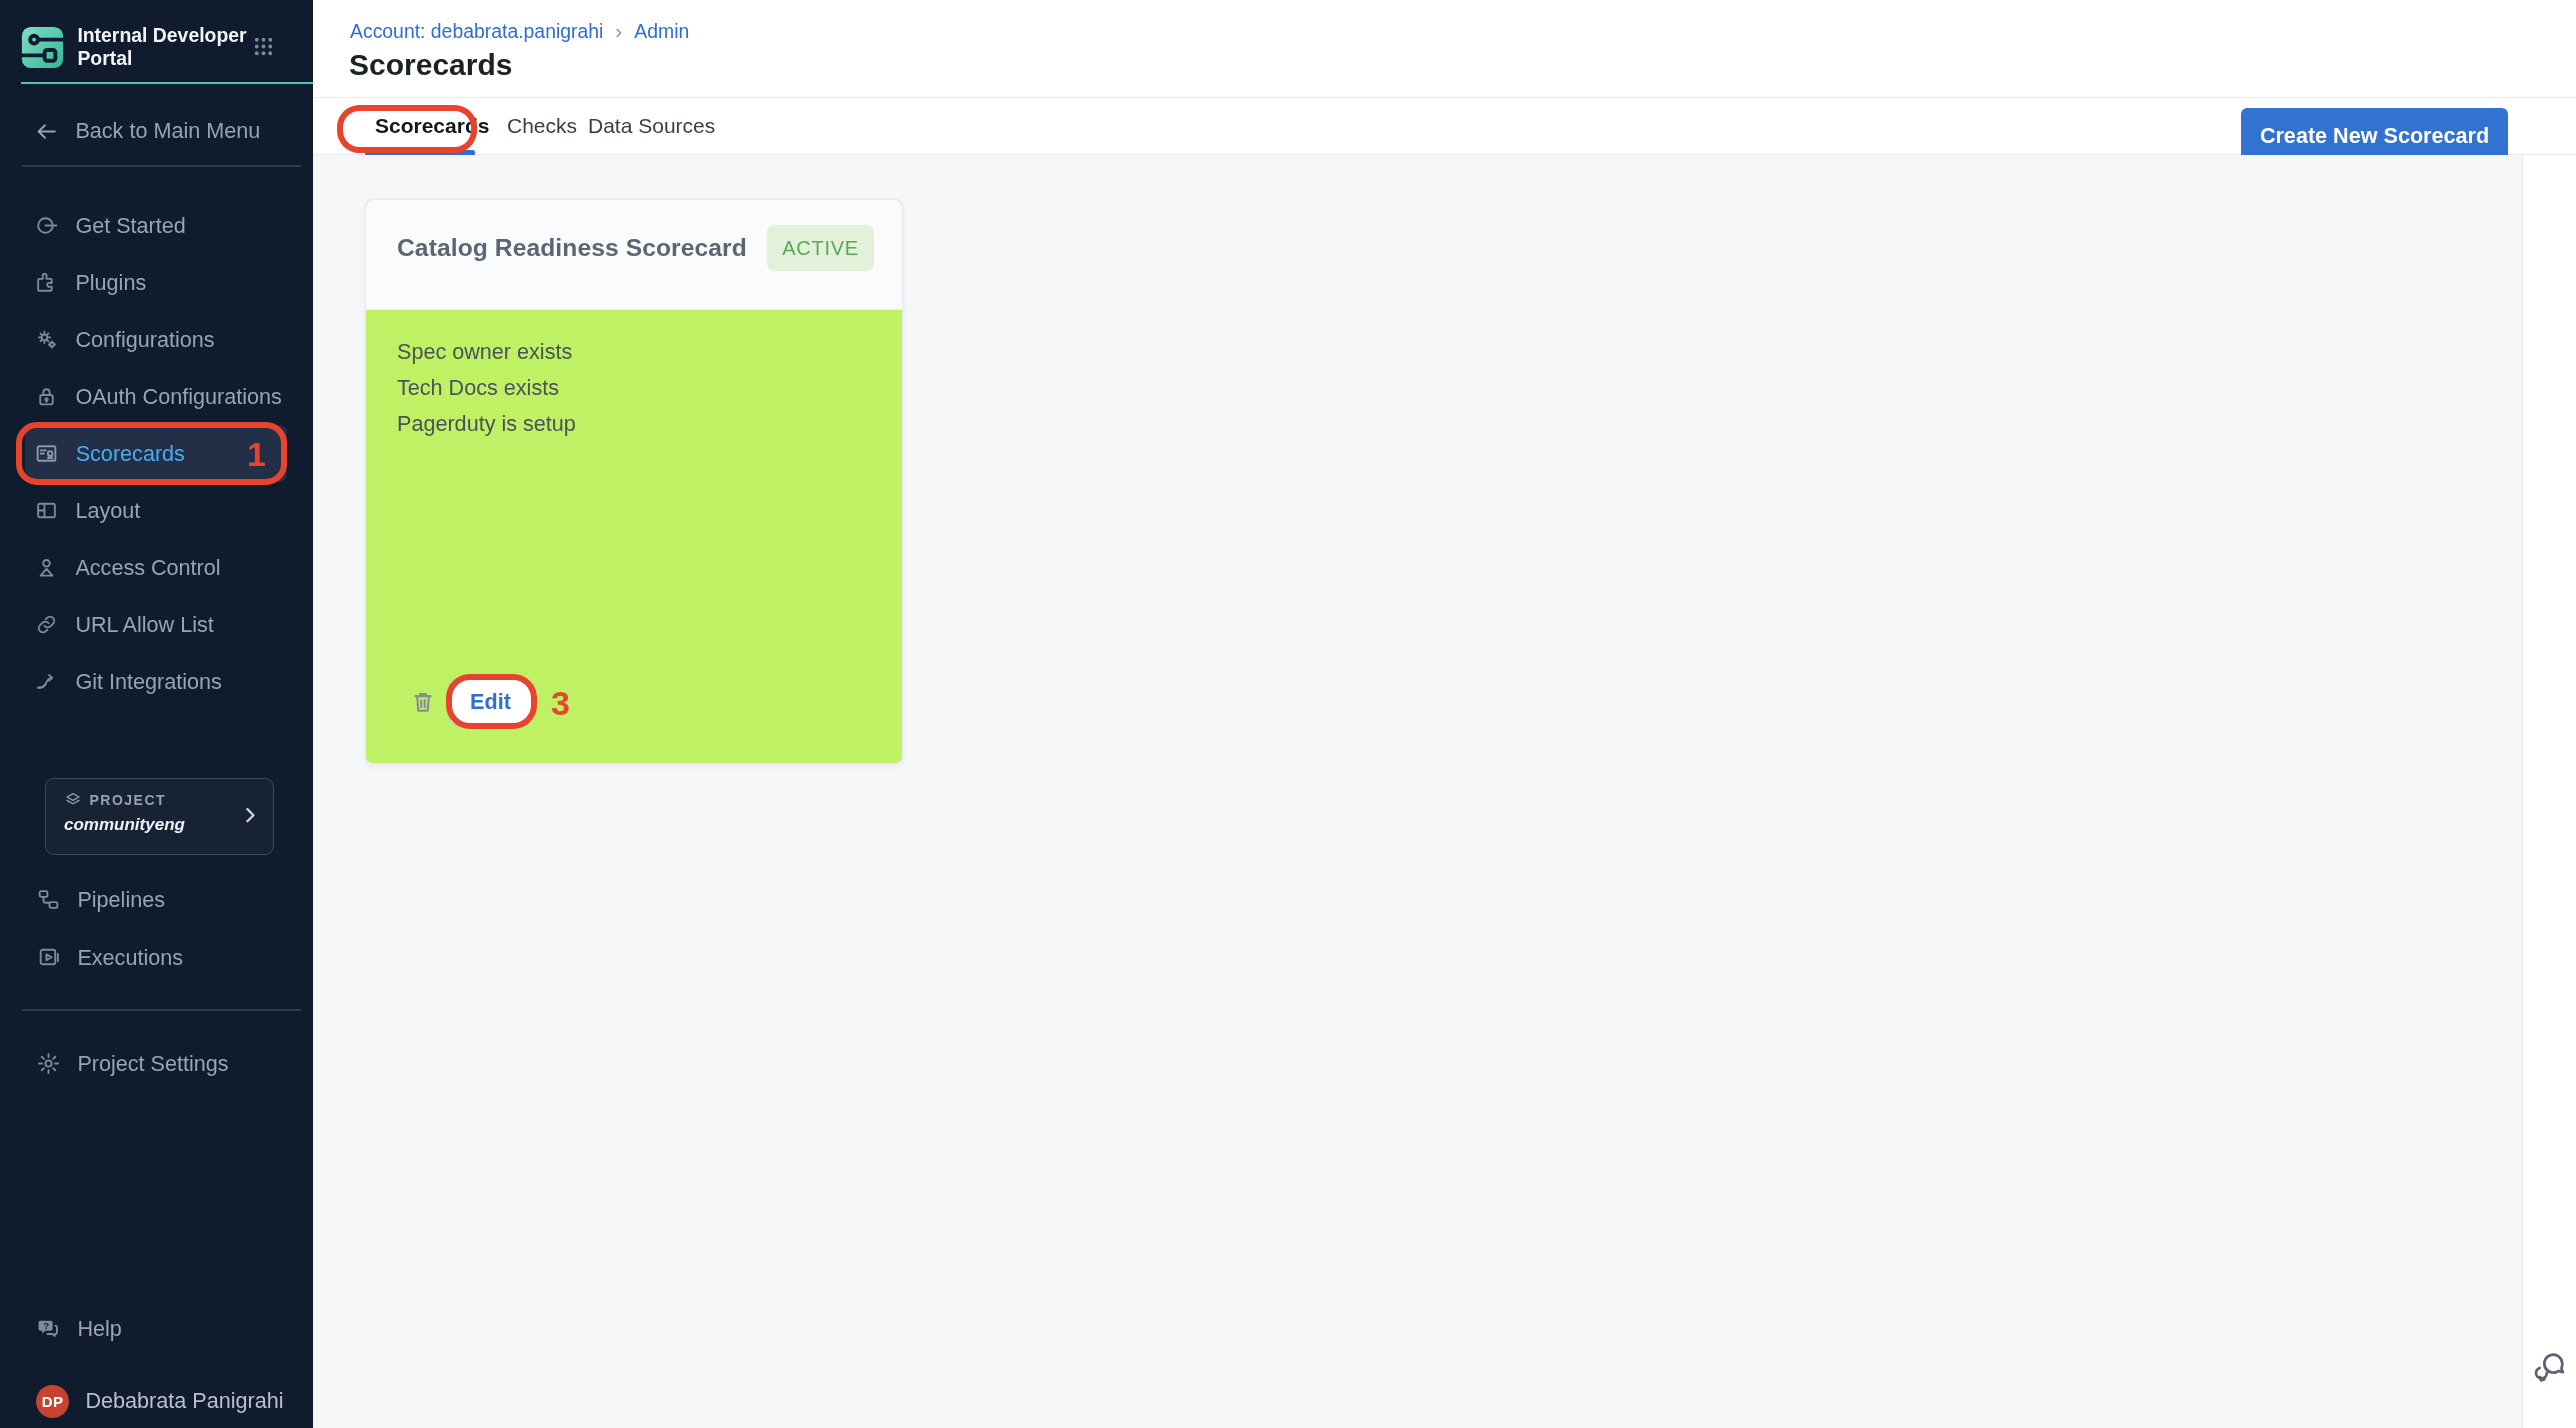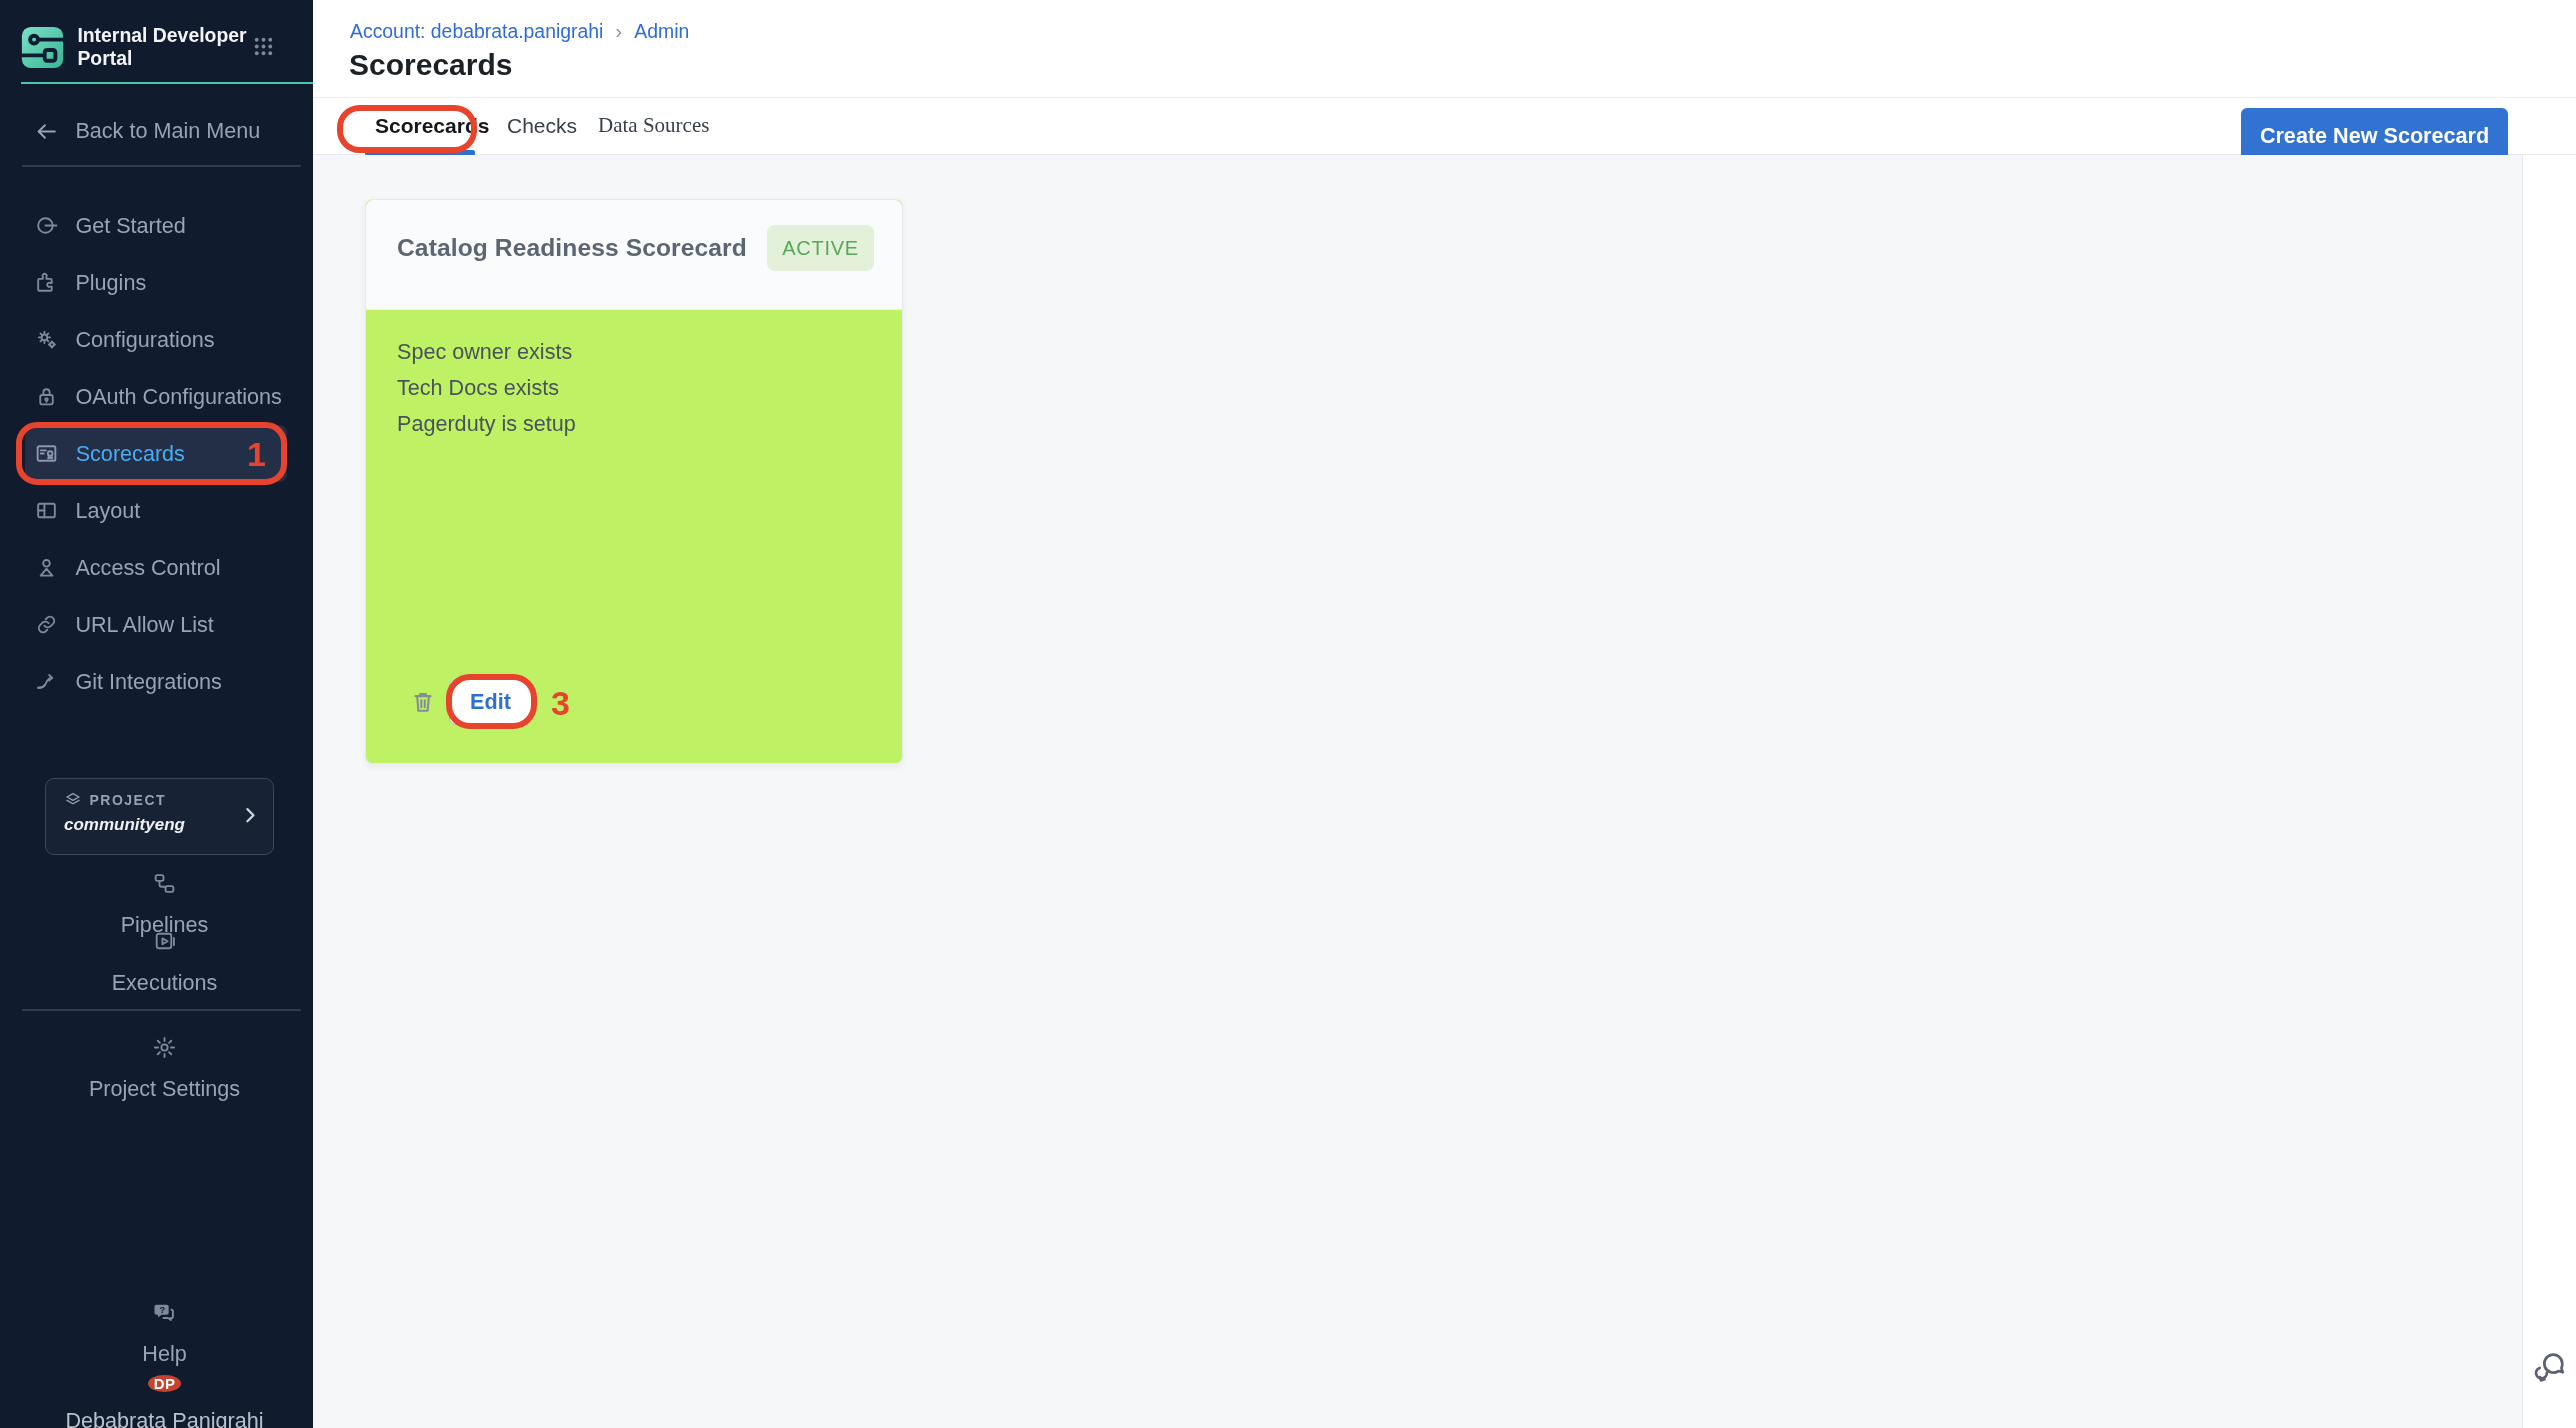--- a/index.html
+++ b/index.html
@@ -21,21 +21,21 @@
   .menu .item{height:57px;display:flex;align-items:center;padding-left:34px;gap:16.4px;font-size:21.6px;color:#9aa3b6;cursor:pointer;}
   .menu .item svg{width:25px;height:25px;color:#7f889c;flex:0 0 auto;}
   .menu .item.active{margin:0 26px 0 24.6px;padding-left:9.7px;border-radius:7.5px;background:#222f47;color:#49acf2;font-weight:500;}
   .menu .item.active svg{color:#8d96aa;}
   .project-box{position:absolute;left:45px;top:778px;width:227px;height:75px;border:1.5px solid #3c485e;border-radius:9px;background:rgba(255,255,255,0.03);cursor:pointer;}
   .project-top{position:absolute;left:18px;top:12px;display:flex;align-items:center;gap:7.5px;color:#97a0b3;}
   .project-top svg{width:18px;height:18px;}
   .project-label{font-size:14px;font-weight:700;letter-spacing:1.5px;}
   .project-name{position:absolute;left:18px;top:36px;font-size:17px;font-weight:600;color:#eef1f6;font-style:italic;}
   .project-chevron{position:absolute;right:12px;top:25px;width:22.4px;height:22.4px;color:#cfd5de;}
-  .row-item{position:absolute;left:0;right:0;height:57px;display:flex;align-items:center;padding-left:16px;gap:16.4px;font-size:21.6px;color:#9aa3b6;cursor:pointer;box-sizing:border-box;flex-direction:column;}
+  .row-item{position:absolute;left:0;right:0;height:57px;display:flex;align-items:center;padding-left:36px;gap:16.4px;font-size:21.6px;color:#9aa3b6;cursor:pointer;box-sizing:border-box;}
   .row-item svg{width:25px;height:25px;color:#7f889c;flex:0 0 auto;}
   .avatar{width:33px;height:33px;border-radius:50%;background:#c8432f;color:#ffffff;font-size:15px;font-weight:700;display:flex;align-items:center;justify-content:center;letter-spacing:0.4px;}
   .user-name{font-size:21.6px;color:#b9c0cd;}
 
   
   .topbar{position:absolute;left:313px;top:0;width:2263px;height:98px;background:#ffffff;border-bottom:0.7px solid #e9ebee;box-sizing:border-box;}
   .breadcrumb{position:absolute;left:350px;top:19.4px;font-size:19.4px;display:flex;align-items:center;gap:12px;}
   .crumb-link{color:#2f6cd9;cursor:pointer;text-decoration:none;}
   .crumb-sep{color:#8e97a3;font-size:21px;}
   .page-title{position:absolute;left:349px;top:48px;font-size:30px;font-weight:700;color:#1c2126;}
@@ -268,21 +268,21 @@
   </div>
   <div class="page-title">Scorecards</div>
 
   <div class="tabbar">
     <div class="tab active" style="left:62px;">
       <span>Scorecards</span>
     </div>
     <div class="tab" style="left:194px;">
       <span>Checks</span>
     </div>
-    <div class="tab" style="left:285px;font-family:Liberation Serif, serif;">
+    <div class="tab" style="left:275px;">
       <span>Data Sources</span>
     </div>
     <div class="tab-underline"></div>
     <button class="create-btn">Create New Scorecard</button>
   </div>
 
   <div class="ring ring2"></div>
   <div class="annot-num num2">2</div>
 
   <main class="content">

